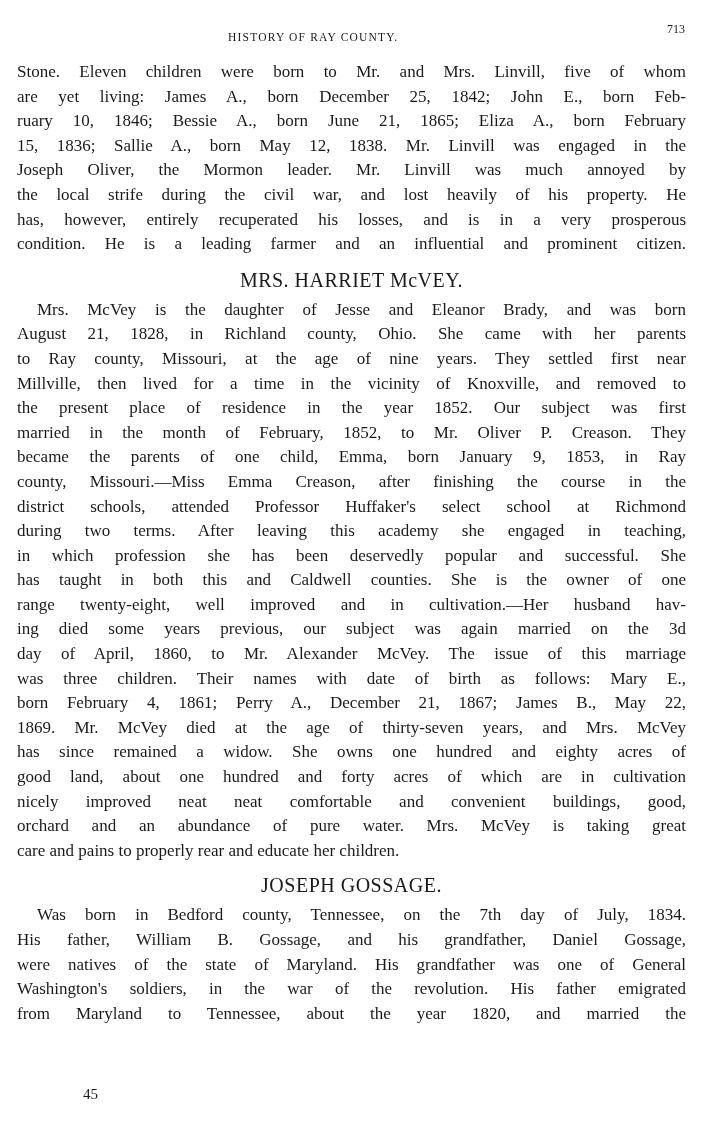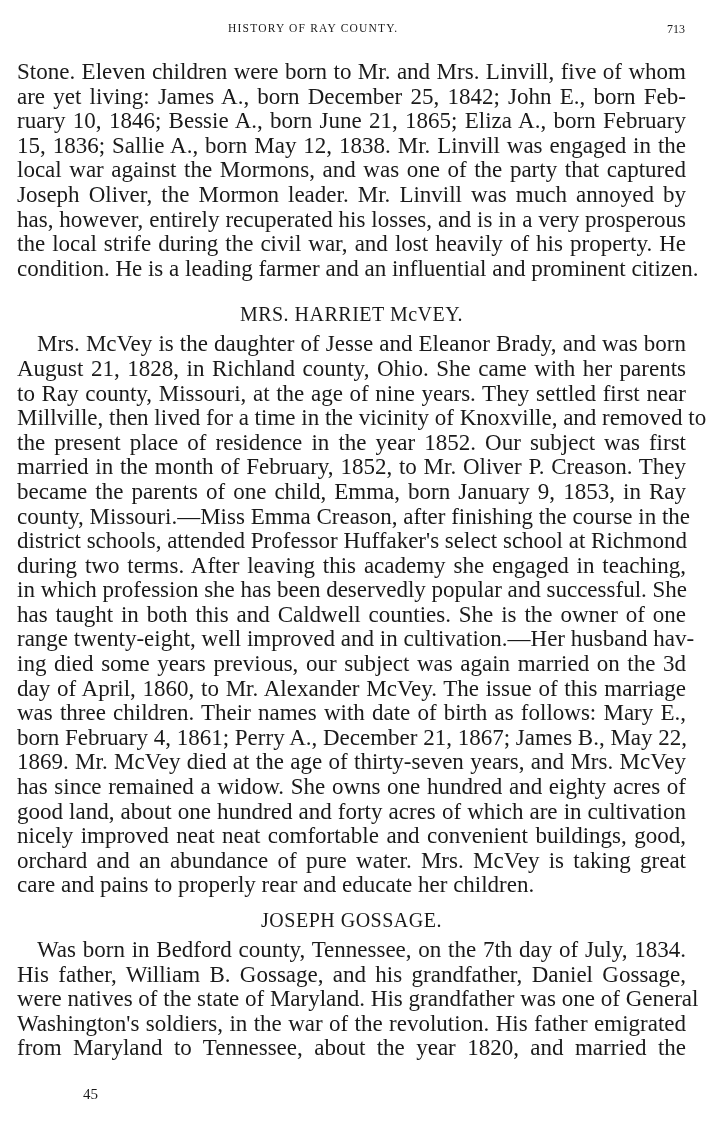--- a/index.html
+++ b/index.html
@@ -1,49 +1,48 @@
 <!DOCTYPE html>
 <html><head>
 <meta charset="utf-8">
 <style>
   html, body { margin:0; padding:0; background:#ffffff; }
   body { width:708px; height:1131px; position:relative; overflow:hidden; color:#1a1a1a;
          font-family:"Liberation Serif","DejaVu Serif",serif; }
   .running-head { position:absolute; top:22px; left:0; width:708px; height:20px; }
-  .running-title { position:absolute; left:228px; top:0; font-size:11.5px; letter-spacing:1.2px;text-align:center; }
+  .running-title { position:absolute; left:228px; top:9px; font-size:11.5px; letter-spacing:1.2px;text-align:center; }
   .page-num { position:absolute; right:23px; top:0; font-size:12px; }
   .body { position:absolute; left:17px; top:60px; width:669px; }
-  .line { display:block; height:24.6px; line-height:24.6px; font-size:23px; white-space:nowrap;
+  .line { display:block; height:24.6px; line-height:24.6px; font-size:17px; white-space:nowrap;
           text-align:justify; text-align-last:justify; }
   .line.last { text-align-last:left; }
   .line.indent { padding-left:20px; }
   .heading { display:block; text-align:center; font-size:20px; height:35px; line-height:35px; letter-spacing:0.5px; }
-  .h1 { margin-top:16px; }
+  .h1 { margin-top:6px; }
   .h2 { margin-top:5px; }
   .footer-sig { position:absolute; left:83px; top:1086px; font-size:15px;text-align:center; }
 </style>
 </head>
 <body>
 
 <div class="running-head">
   <span class="running-title">HISTORY OF RAY COUNTY.</span>
   <span class="page-num">713</span>
 </div>
 
 <div class="body">
 
   <div>
     <span class="line">Stone.  Eleven children were born to Mr. and Mrs. Linvill, five of whom</span>
     <span class="line">are yet living:  James A., born December 25, 1842; John E., born Feb-</span>
     <span class="line">ruary 10, 1846; Bessie A., born June 21, 1865; Eliza A., born February</span>
     <span class="line">15, 1836; Sallie A., born May 12, 1838.  Mr. Linvill was engaged in the</span>
-    <span class="line">local war against the Mormons, and was one of the party that captured</span>
     <span class="line">Joseph Oliver, the Mormon leader.  Mr. Linvill was much annoyed by</span>
+    <span class="line">the local strife during the civil war, and lost heavily of his property.  He</span>
     <span class="line">has, however, entirely recuperated his losses, and is in a very prosperous</span>
-    <span class="line">the local strife during the civil war, and lost heavily of his property.  He</span>
     <span class="line">condition.  He is a leading farmer and an influential and prominent citizen.</span>
   </div>
 
   <div>
     <span class="heading h1">MRS. HARRIET McVEY.</span>
     <span class="line indent">Mrs. McVey is the daughter of Jesse and Eleanor Brady, and was born</span>
     <span class="line">August 21, 1828, in Richland county, Ohio.  She came with her parents</span>
     <span class="line">to Ray county, Missouri, at the age of nine years.  They settled first near</span>
     <span class="line">Millville, then lived for a time in the vicinity of Knoxville, and removed to</span>
     <span class="line">the present place of residence in the year 1852.  Our subject was first</span>

